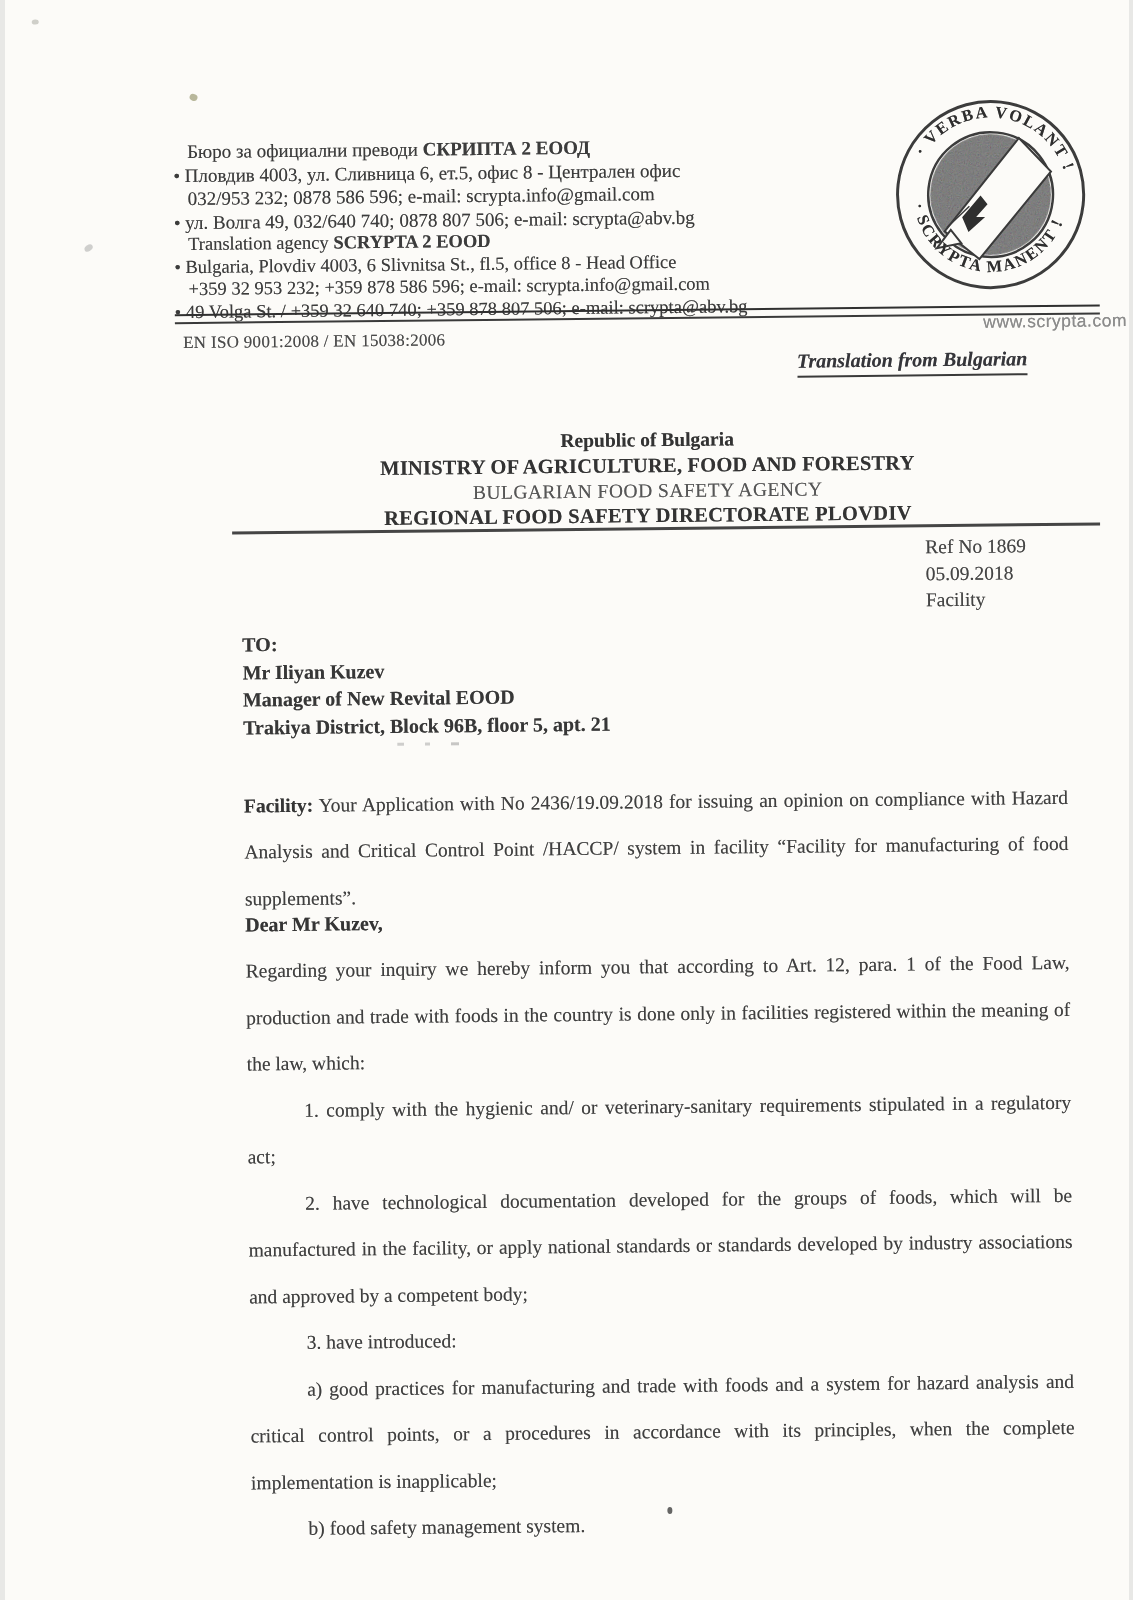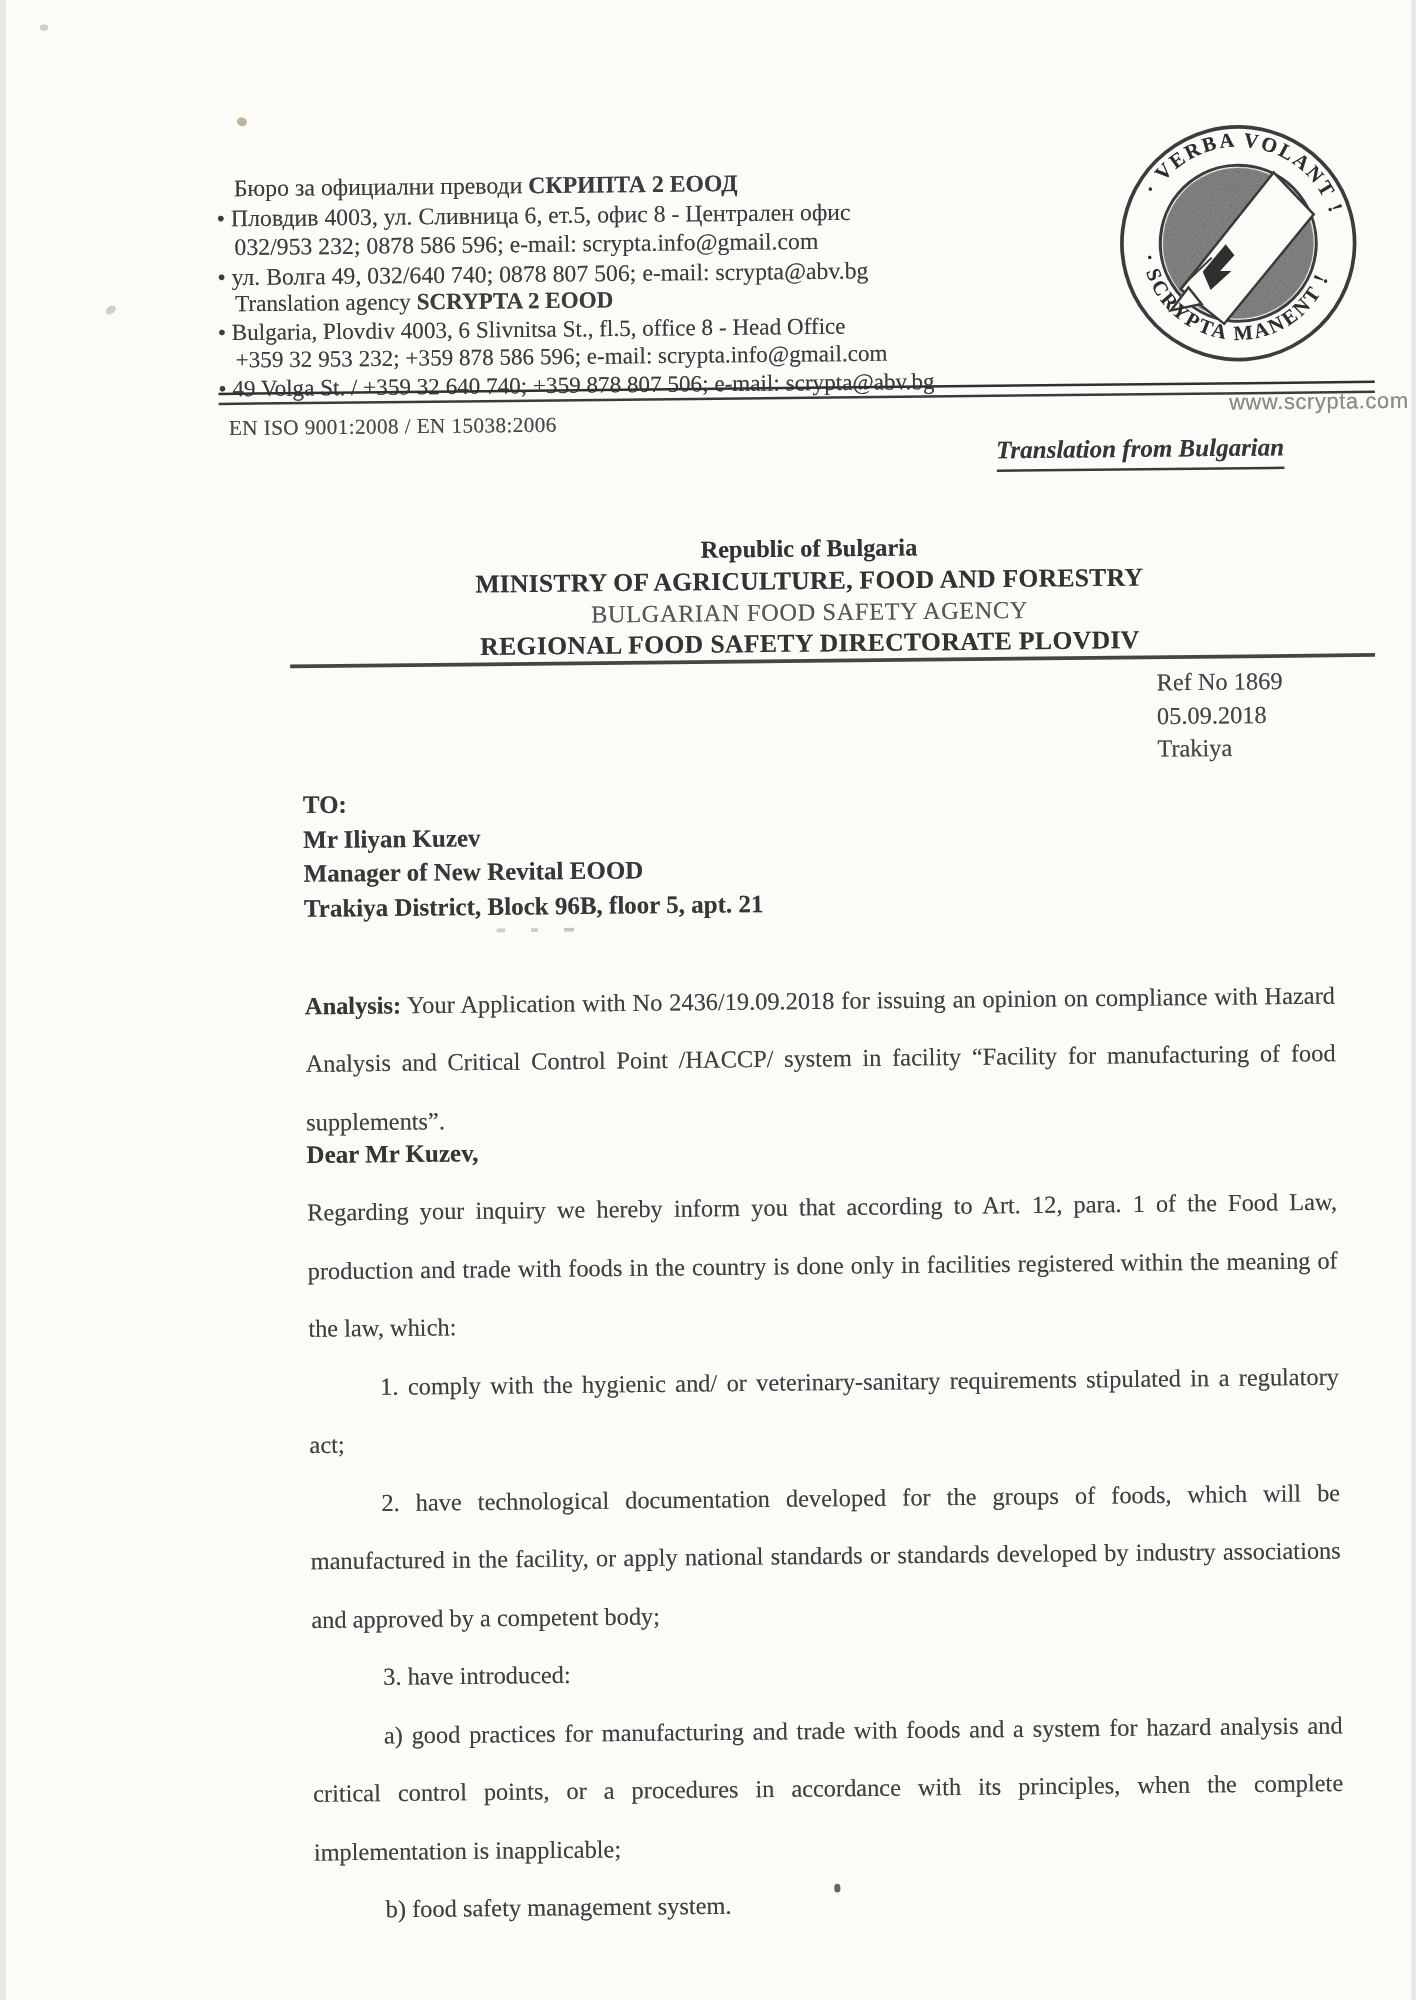--- a/index.html
+++ b/index.html
@@ -117,32 +117,32 @@
       <div class="g1">Republic of Bulgaria</div>
       <div class="g2">MINISTRY OF AGRICULTURE, FOOD AND FORESTRY</div>
       <div class="g3">BULGARIAN FOOD SAFETY AGENCY</div>
       <div class="g4">REGIONAL FOOD SAFETY DIRECTORATE PLOVDIV</div>
     </div>
     <div class="head-rule"></div>
 
     <div class="ref">
       <div>Ref No 1869</div>
       <div>05.09.2018</div>
-      <div>Trakiya</div>
+      <div>Facility</div>
     </div>
 
     <div class="recipient">
       <div>TO:</div>
       <div>Mr Iliyan Kuzev</div>
       <div>Manager of New Revital EOOD</div>
       <div>Trakiya District, Block 96B, floor 5, apt. 21</div>
     </div>
     <div class="smudge"></div>
 
-    <p class="para regarding"><b>Analysis:</b> <span>Your Application with No 2436/19.09.2018 for issuing an opinion on compliance with Hazard Analysis and Critical Control Point /HACCP/ system in facility “Facility for manufacturing of food supplements”.</span></p>
+    <p class="para regarding"><b>Facility:</b> <span>Your Application with No 2436/19.09.2018 for issuing an opinion on compliance with Hazard Analysis and Critical Control Point /HACCP/ system in facility “Facility for manufacturing of food supplements”.</span></p>
 
     <div class="salutation">Dear Mr Kuzev,</div>
 
     <div class="para bodyflow">
       <p>Regarding your inquiry we hereby inform you that according to Art. 12, para. 1 of the Food Law, production and trade with foods in the country is done only in facilities registered within the meaning of the law, which:</p>
       <p class="li">1. comply with the hygienic and/ or veterinary-sanitary requirements stipulated in a regulatory act;</p>
       <p class="li">2. have technological documentation developed for the groups of foods, which will be manufactured in the facility, or apply national standards or standards developed by industry associations and approved by a competent body;</p>
       <p class="li">3. have introduced:</p>
       <p class="li">a) good practices for manufacturing and trade with foods and a system for hazard analysis and critical control points, or a procedures in accordance with its principles, when the complete implementation is inapplicable;</p>
       <p class="li">b) food safety management system.</p>

